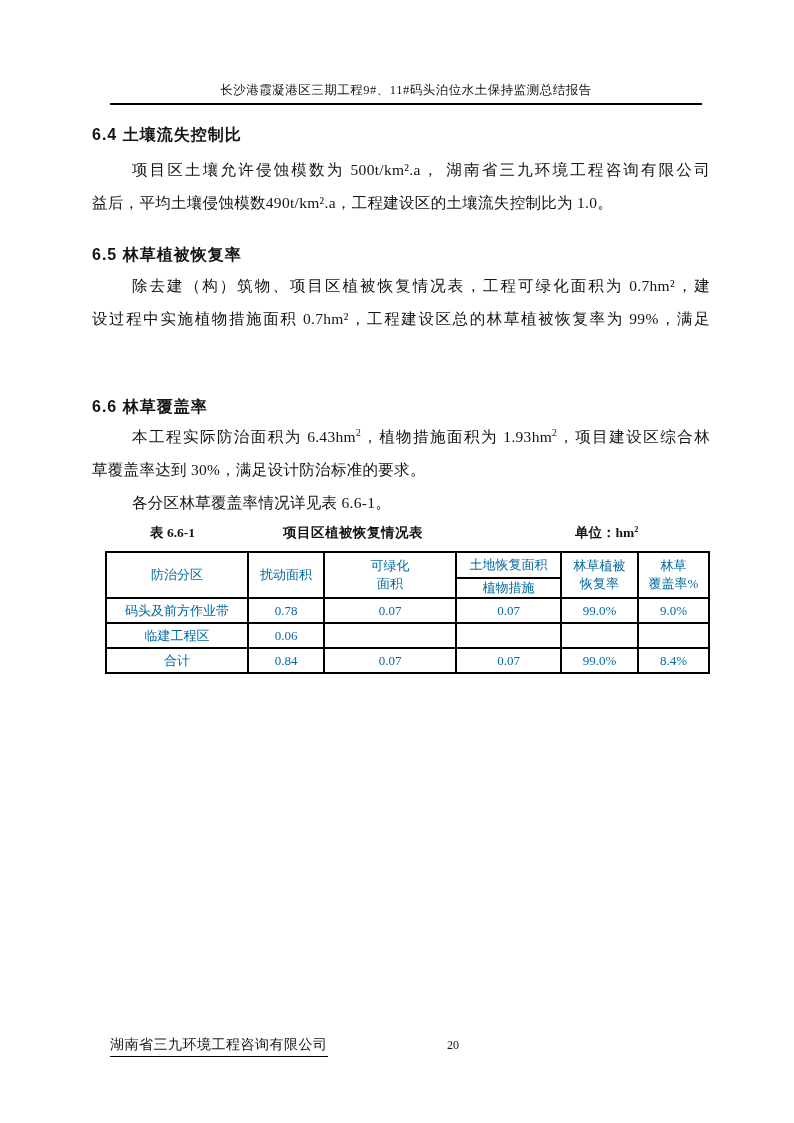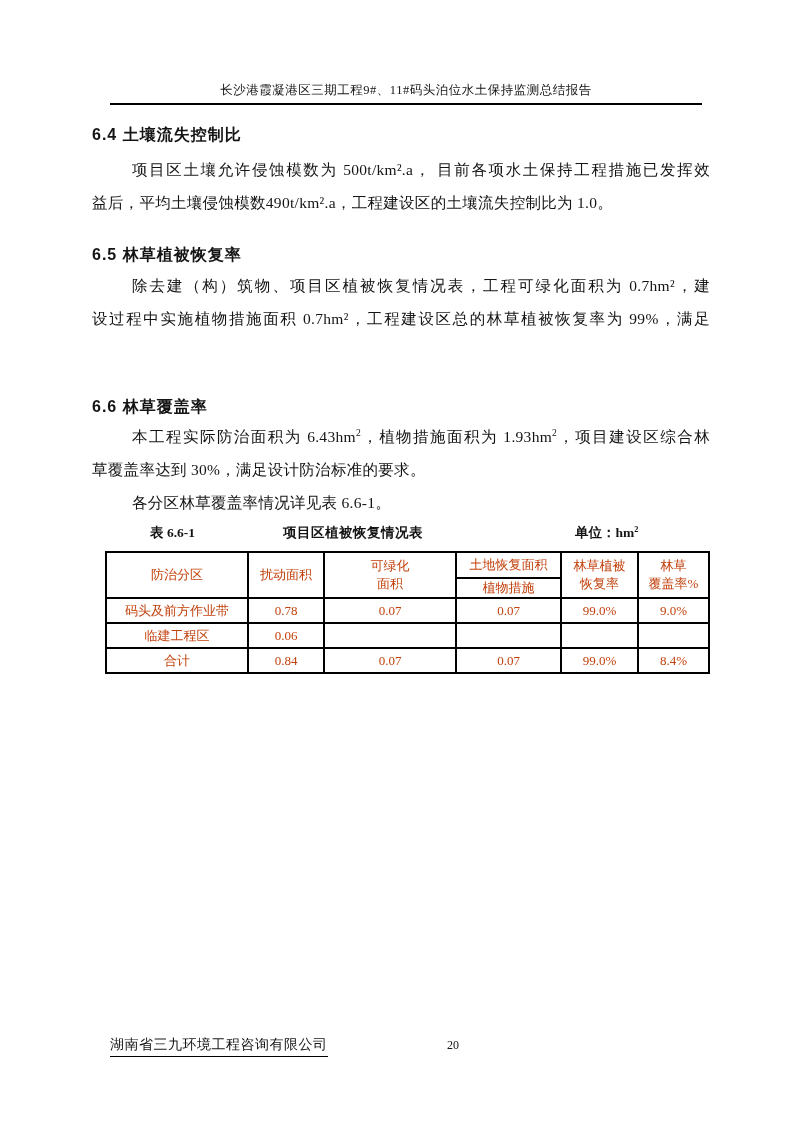--- a/index.html
+++ b/index.html
@@ -25,21 +25,21 @@
   .just { text-align:justify; text-align-last:justify; }
   sup { font-size:0.62em; line-height:0; }
   .caption { position:absolute; top:524px; left:105px; width:603px; height:22px;
              font-weight:bold; font-size:13.5px; }
   .cap-label { position:absolute; left:45px; top:0; }
   .cap-title { position:absolute; left:178px; top:0; letter-spacing:0.5px; }
   .cap-unit  { position:absolute; left:470px; top:0; }
   table.dtable {
     position:absolute; top:551px; left:105px;
     border-collapse:collapse; table-layout:fixed;
-    font-size:13px; text-align:center; color:#c2410c;
+    font-size:13px; text-align:center; color:#0369a1;
   }
   table.dtable th, table.dtable td {
     border:2px solid #000; font-weight:normal; padding:0 2px;
     vertical-align:middle;
   }
   table.dtable thead tr.hr1 th { height:26px; }
   table.dtable thead tr.hr2 th { height:20px; }
   table.dtable tbody td { height:25px; }
   .pre { white-space:pre-line; line-height:18px; }
   .footer-company {
@@ -52,21 +52,21 @@
 <body>
 
 <div class="page">
 
   <div class="header">
     <span>长沙港霞凝港区三期工程9#、11#码头泊位水土保持监测总结报告</span>
   </div>
 
   <div class="sec-heading" style="top:123px">6.4 土壤流失控制比</div>
   <div class="para" style="top:153px">
-    <div class="line indent just">项目区土壤允许侵蚀模数为 500t/km².a， 目前各项水土保持工程措施已发挥效</div>
+    <div class="line indent just">项目区土壤允许侵蚀模数为 500t/km².a， 湖南省三九环境工程咨询有限公司</div>
     <div class="line">益后，平均土壤侵蚀模数490t/km².a，工程建设区的土壤流失控制比为 1.0。</div>
   </div>
 
   <div class="sec-heading" style="top:243px">6.5 林草植被恢复率</div>
   <div class="para" style="top:269px">
     <div class="line indent just">除去建（构）筑物、项目区植被恢复情况表，工程可绿化面积为 0.7hm²，建</div>
     <div class="line just">设过程中实施植物措施面积 0.7hm²，工程建设区总的林草植被恢复率为 99%，满足</div>
   </div>
 
   <div class="sec-heading" style="top:395px">6.6 林草覆盖率</div>

